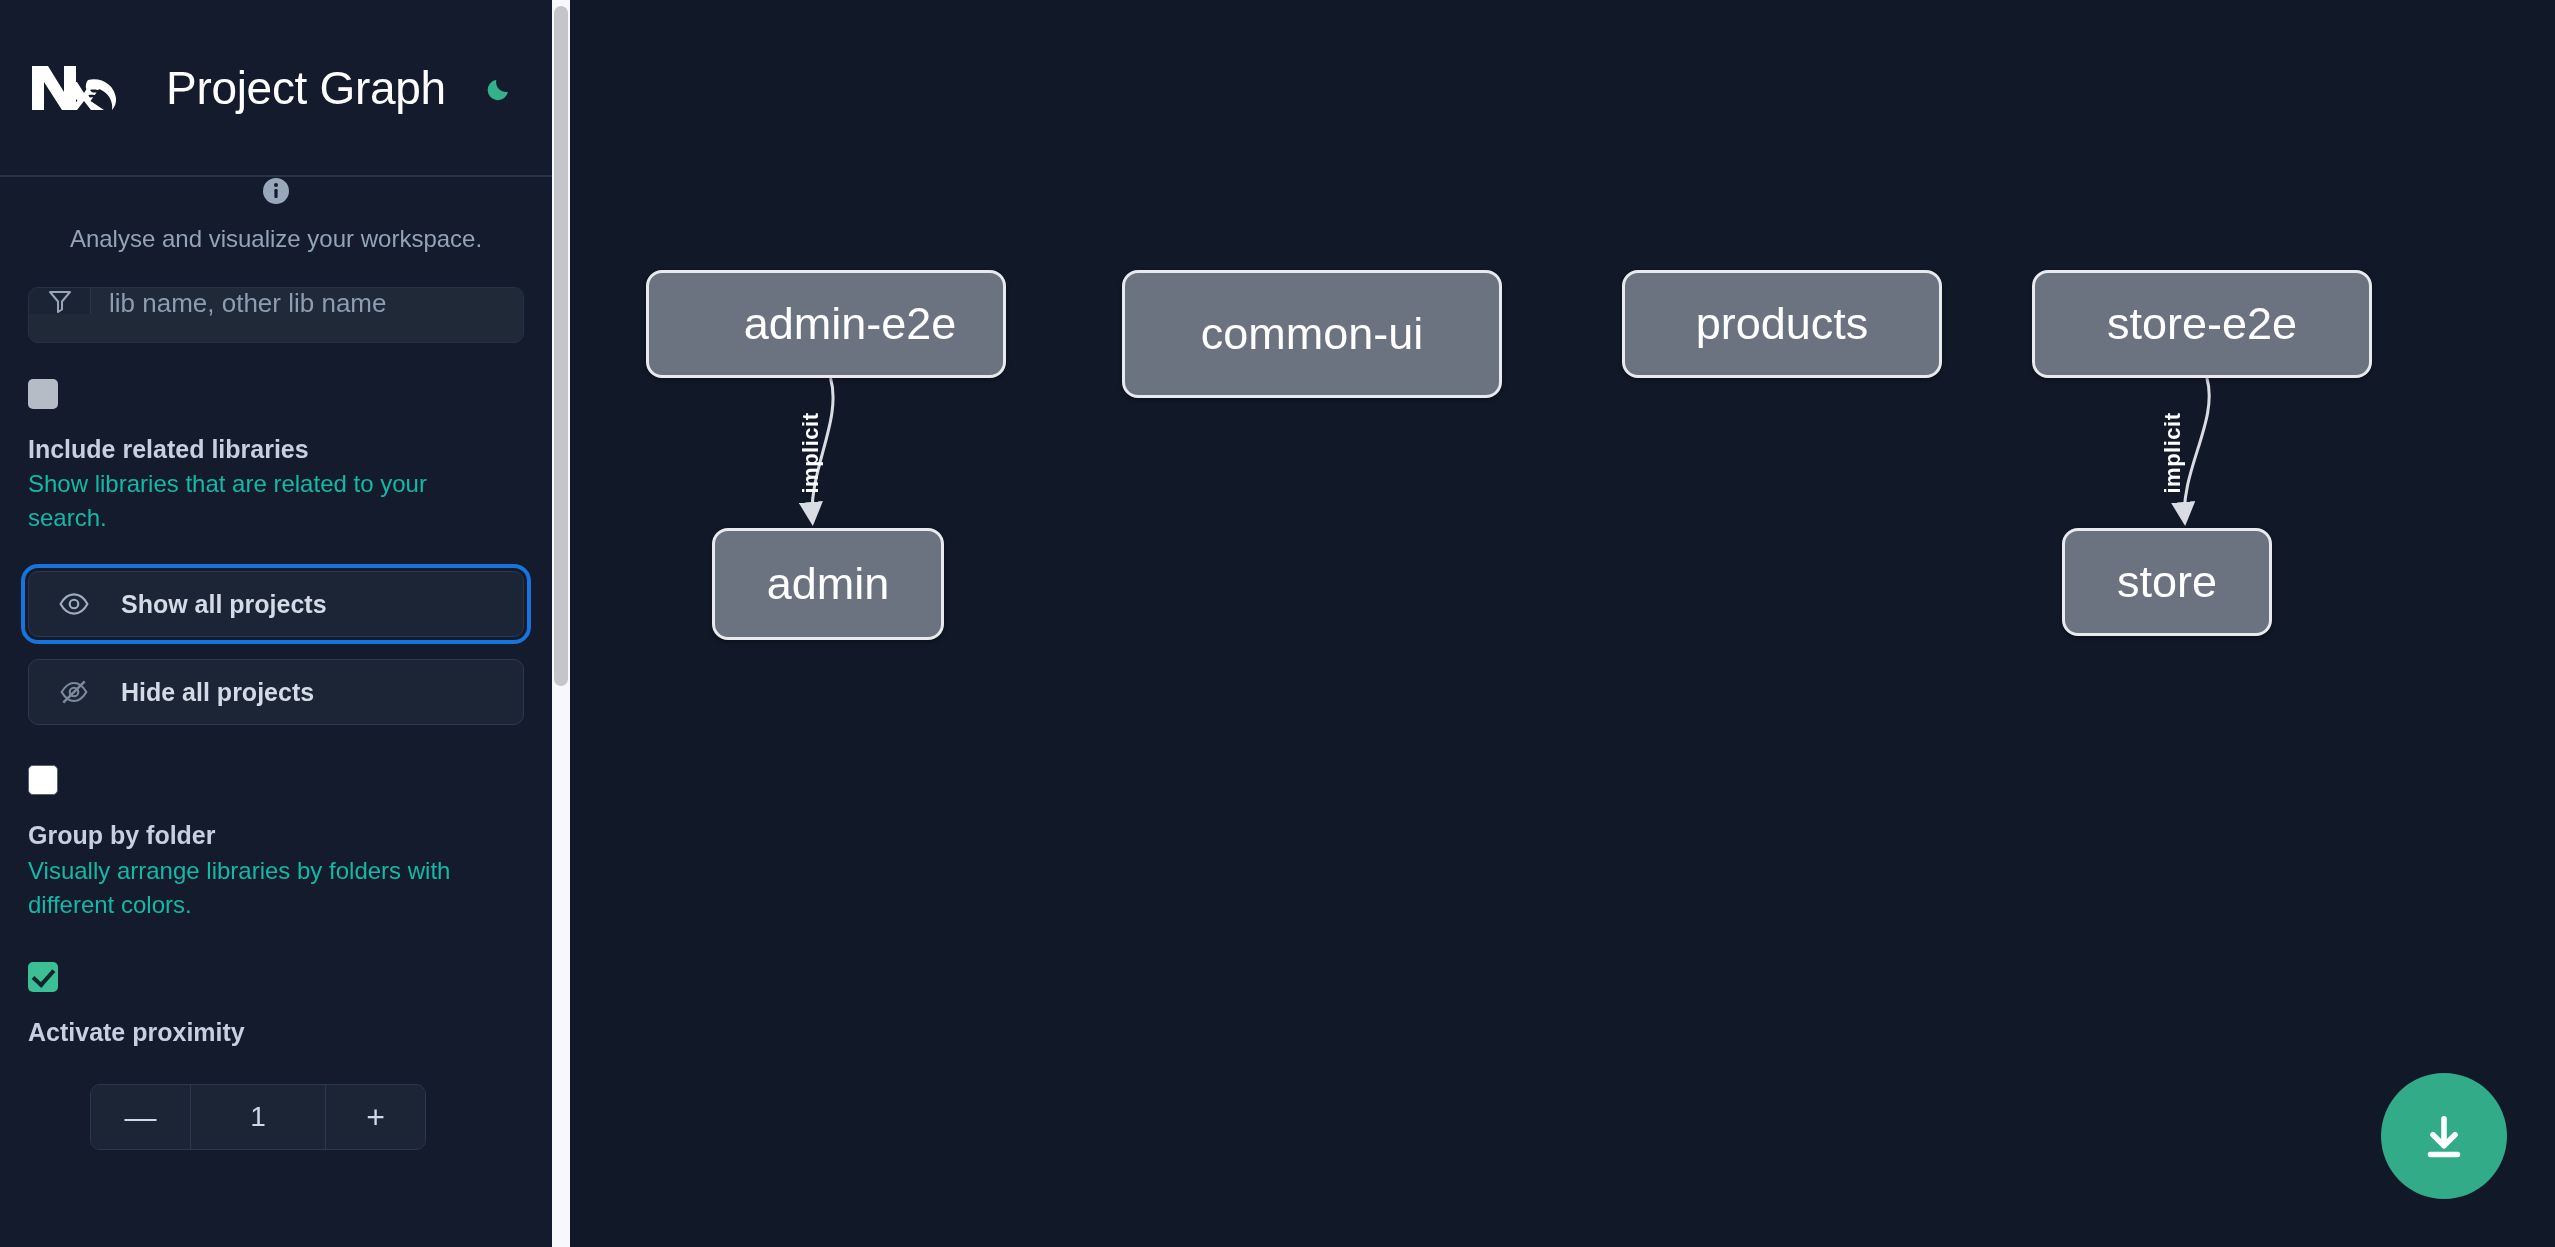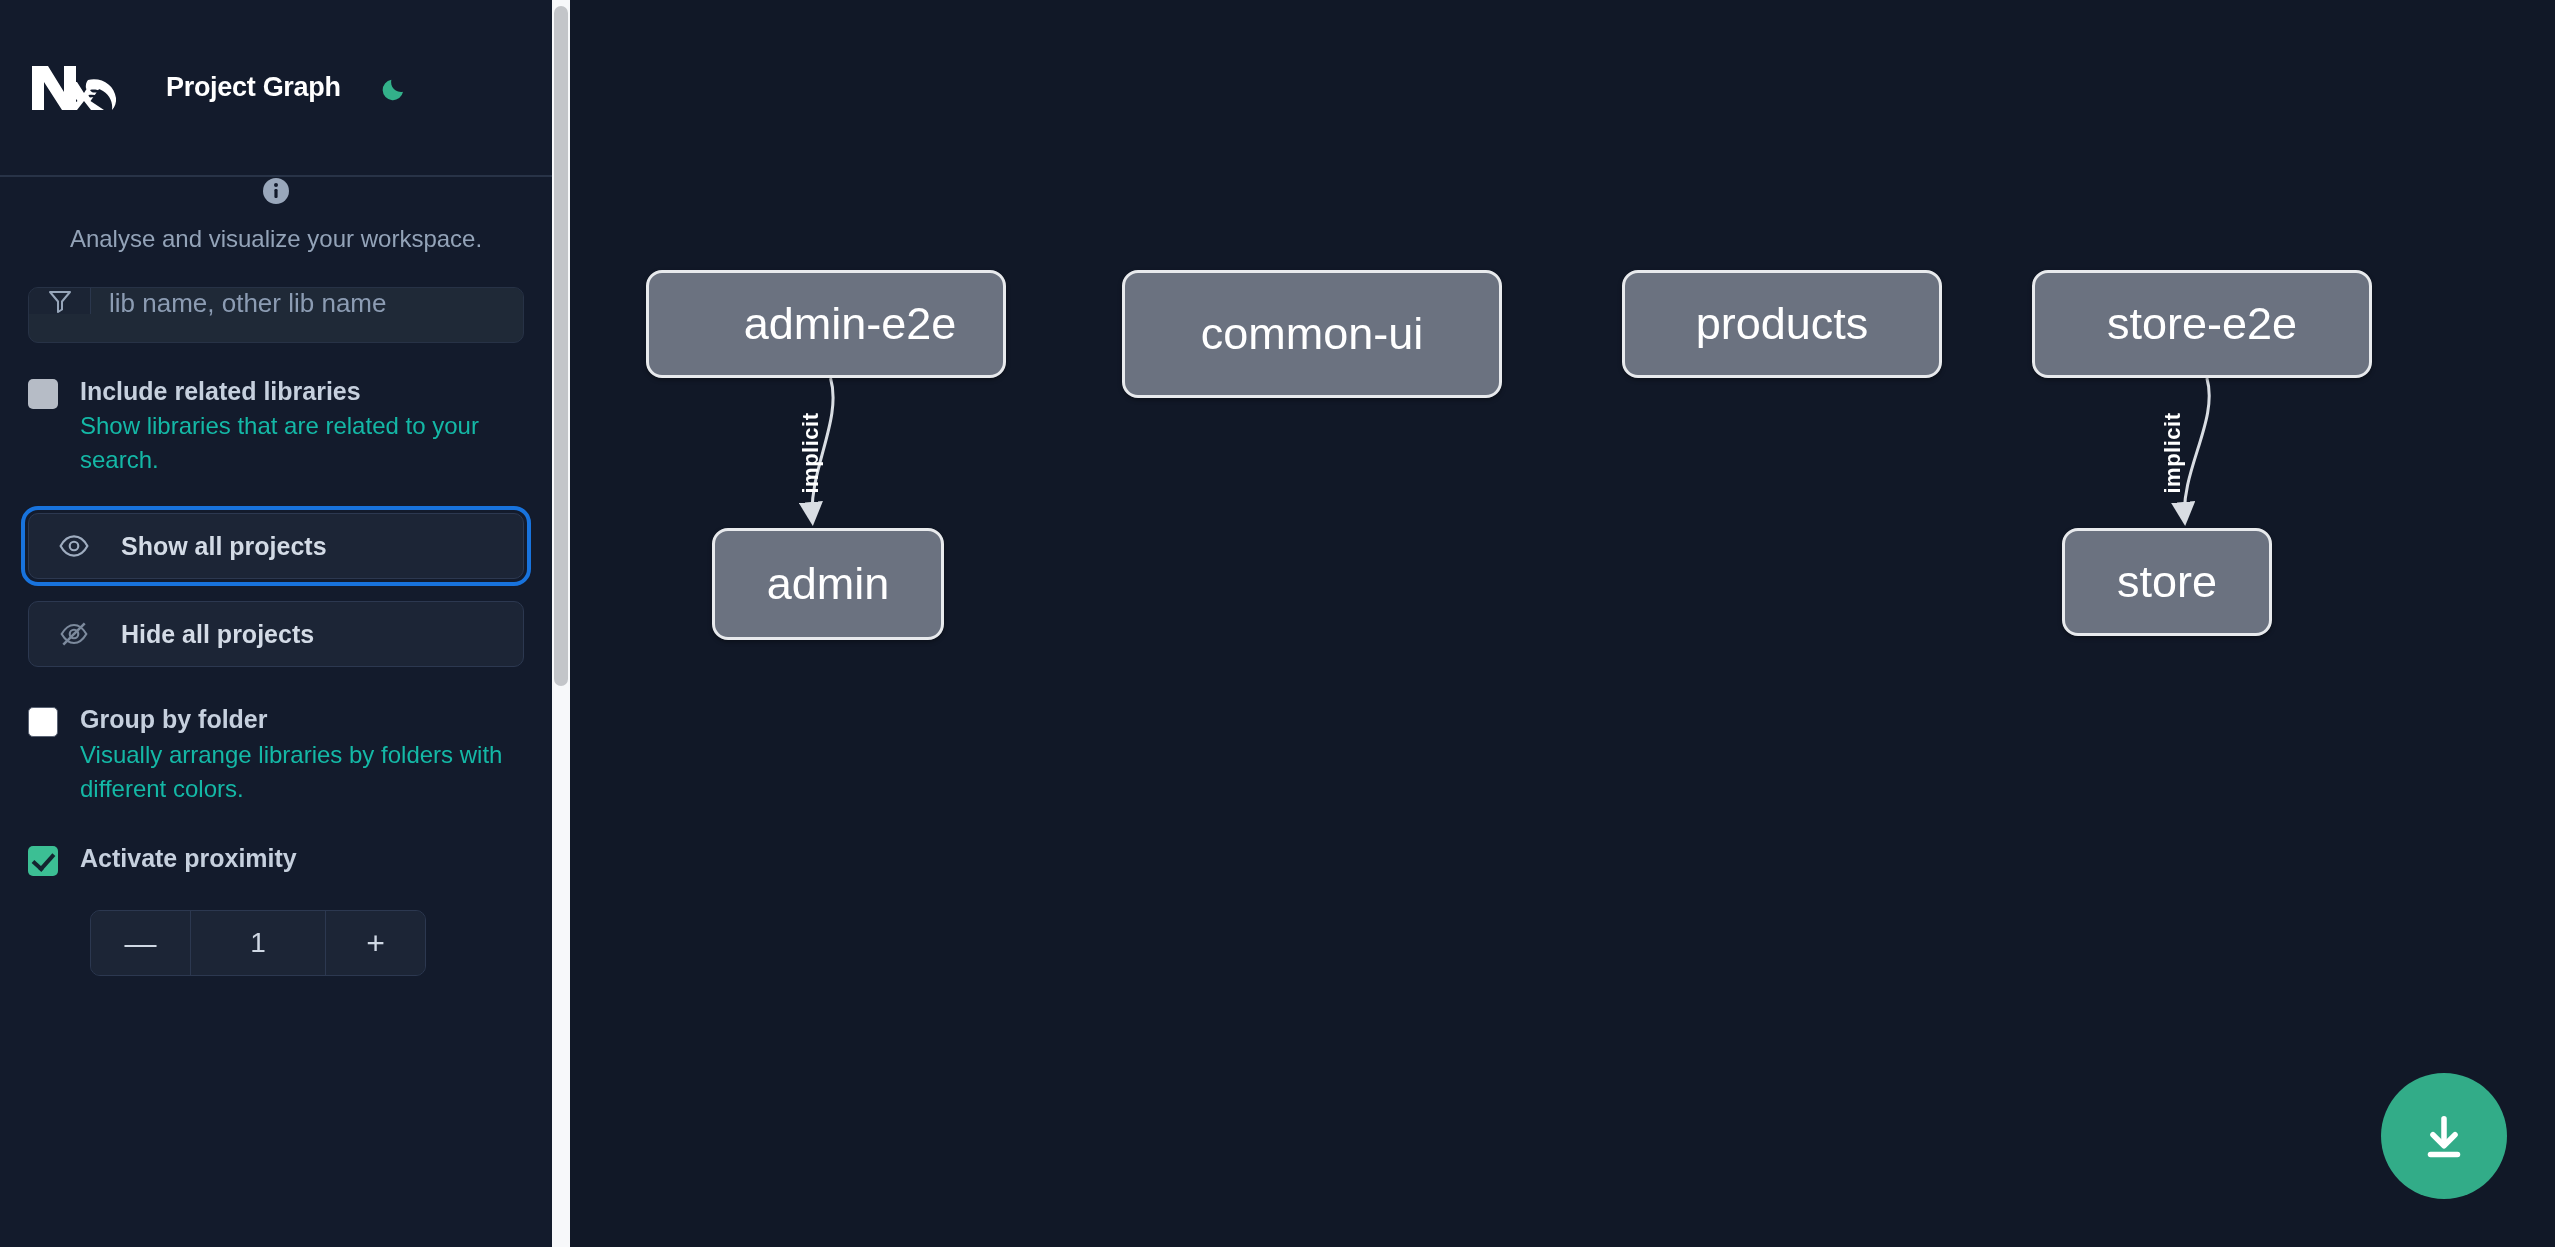--- a/index.html
+++ b/index.html
@@ -35,22 +35,22 @@
     padding-left: 28px;
     border-bottom: 2px solid #283347;
   }
   .nx-logo {
     width: 100px;
     height: 60px;
     flex: 0 0 100px;
     display: block;
   }
   .app-title {
-    font-size: 27px;
-    font-weight: 700;
+    font-size: 46px;
+    font-weight: 400;
     color: #ffffff;
     margin-left: 38px;
     letter-spacing: -0.3px;
     white-space: nowrap;
   }
   .theme-toggle {
     margin-left: 32px;
     width: 44px;
     height: 44px;
     display: flex;
@@ -109,20 +109,21 @@
     font-family: "Liberation Sans", sans-serif;
     padding: 0 18px;
   }
   .filter-input::placeholder { color: #8c9cb3; }
 
   
   .chk-row {
     display: flex;
     gap: 22px;
     margin-bottom: 6px;
+    flex-direction: column;
   }
   .chk-box {
     width: 30px; height: 30px;
     flex: 0 0 30px;
     margin-top: 6px;
     border-radius: 5px;
     cursor: pointer;
     position: relative;
   }
   .chk-box.grey { background: #b6bcc6; }

